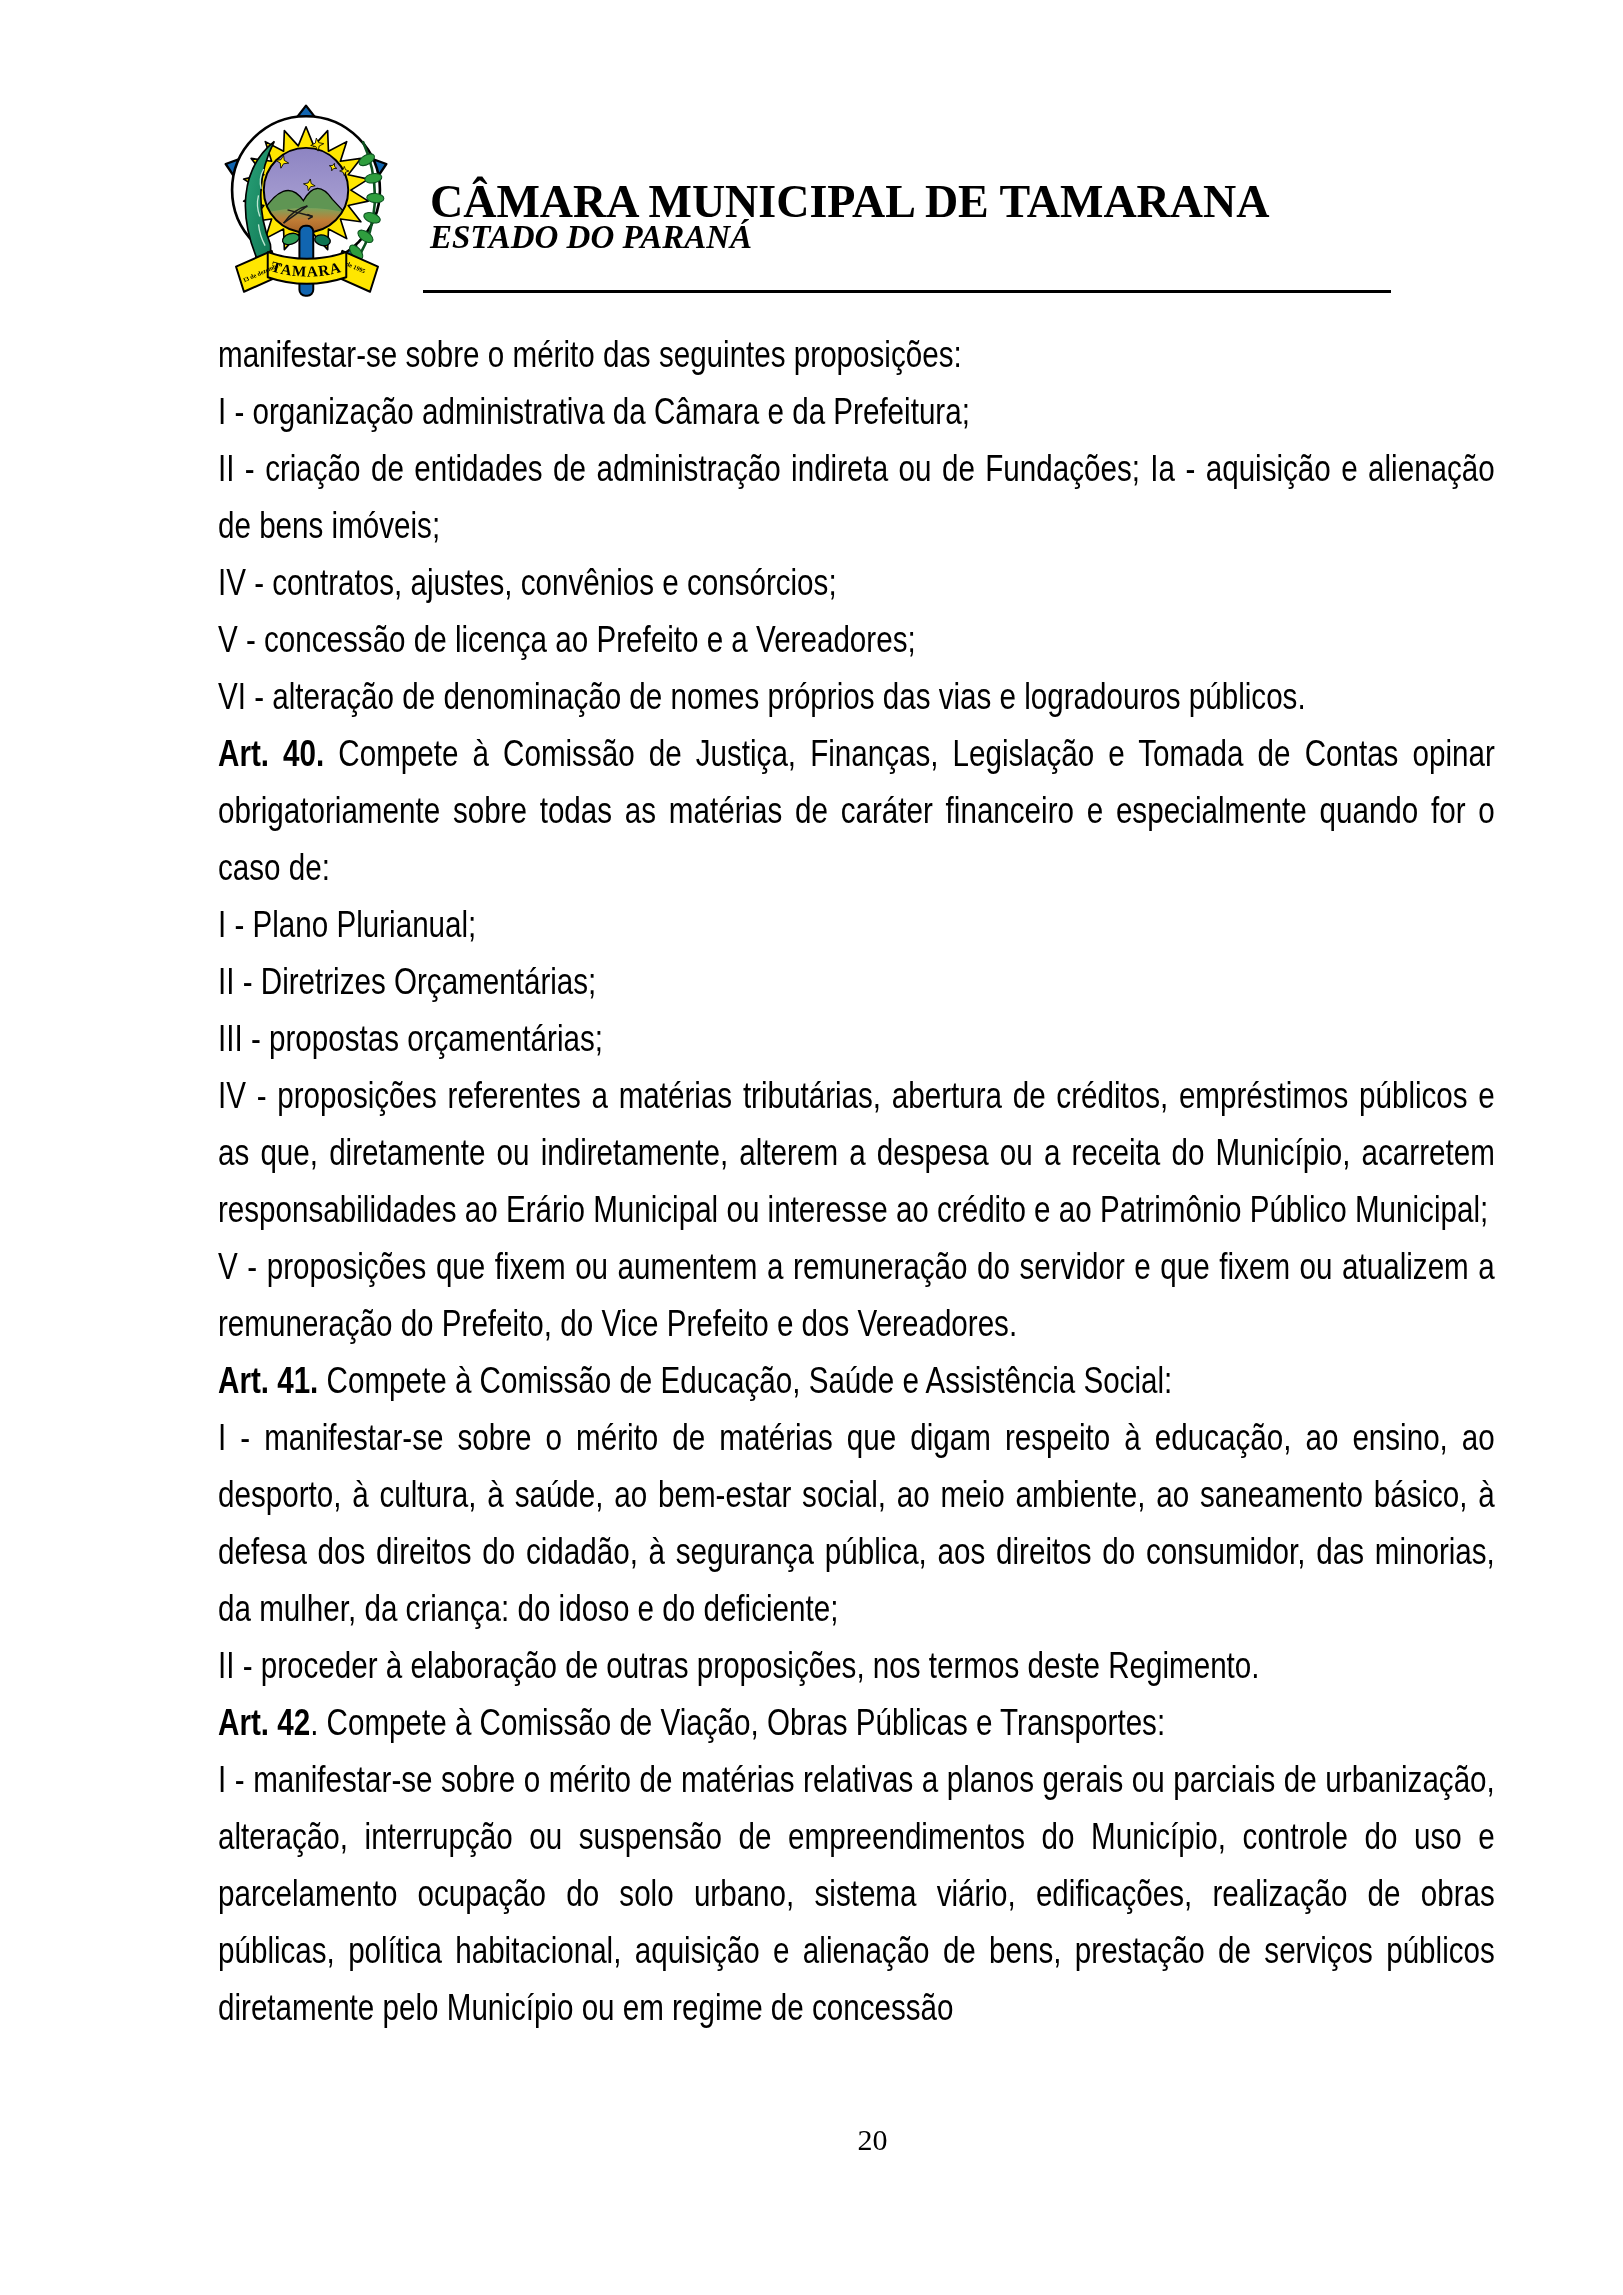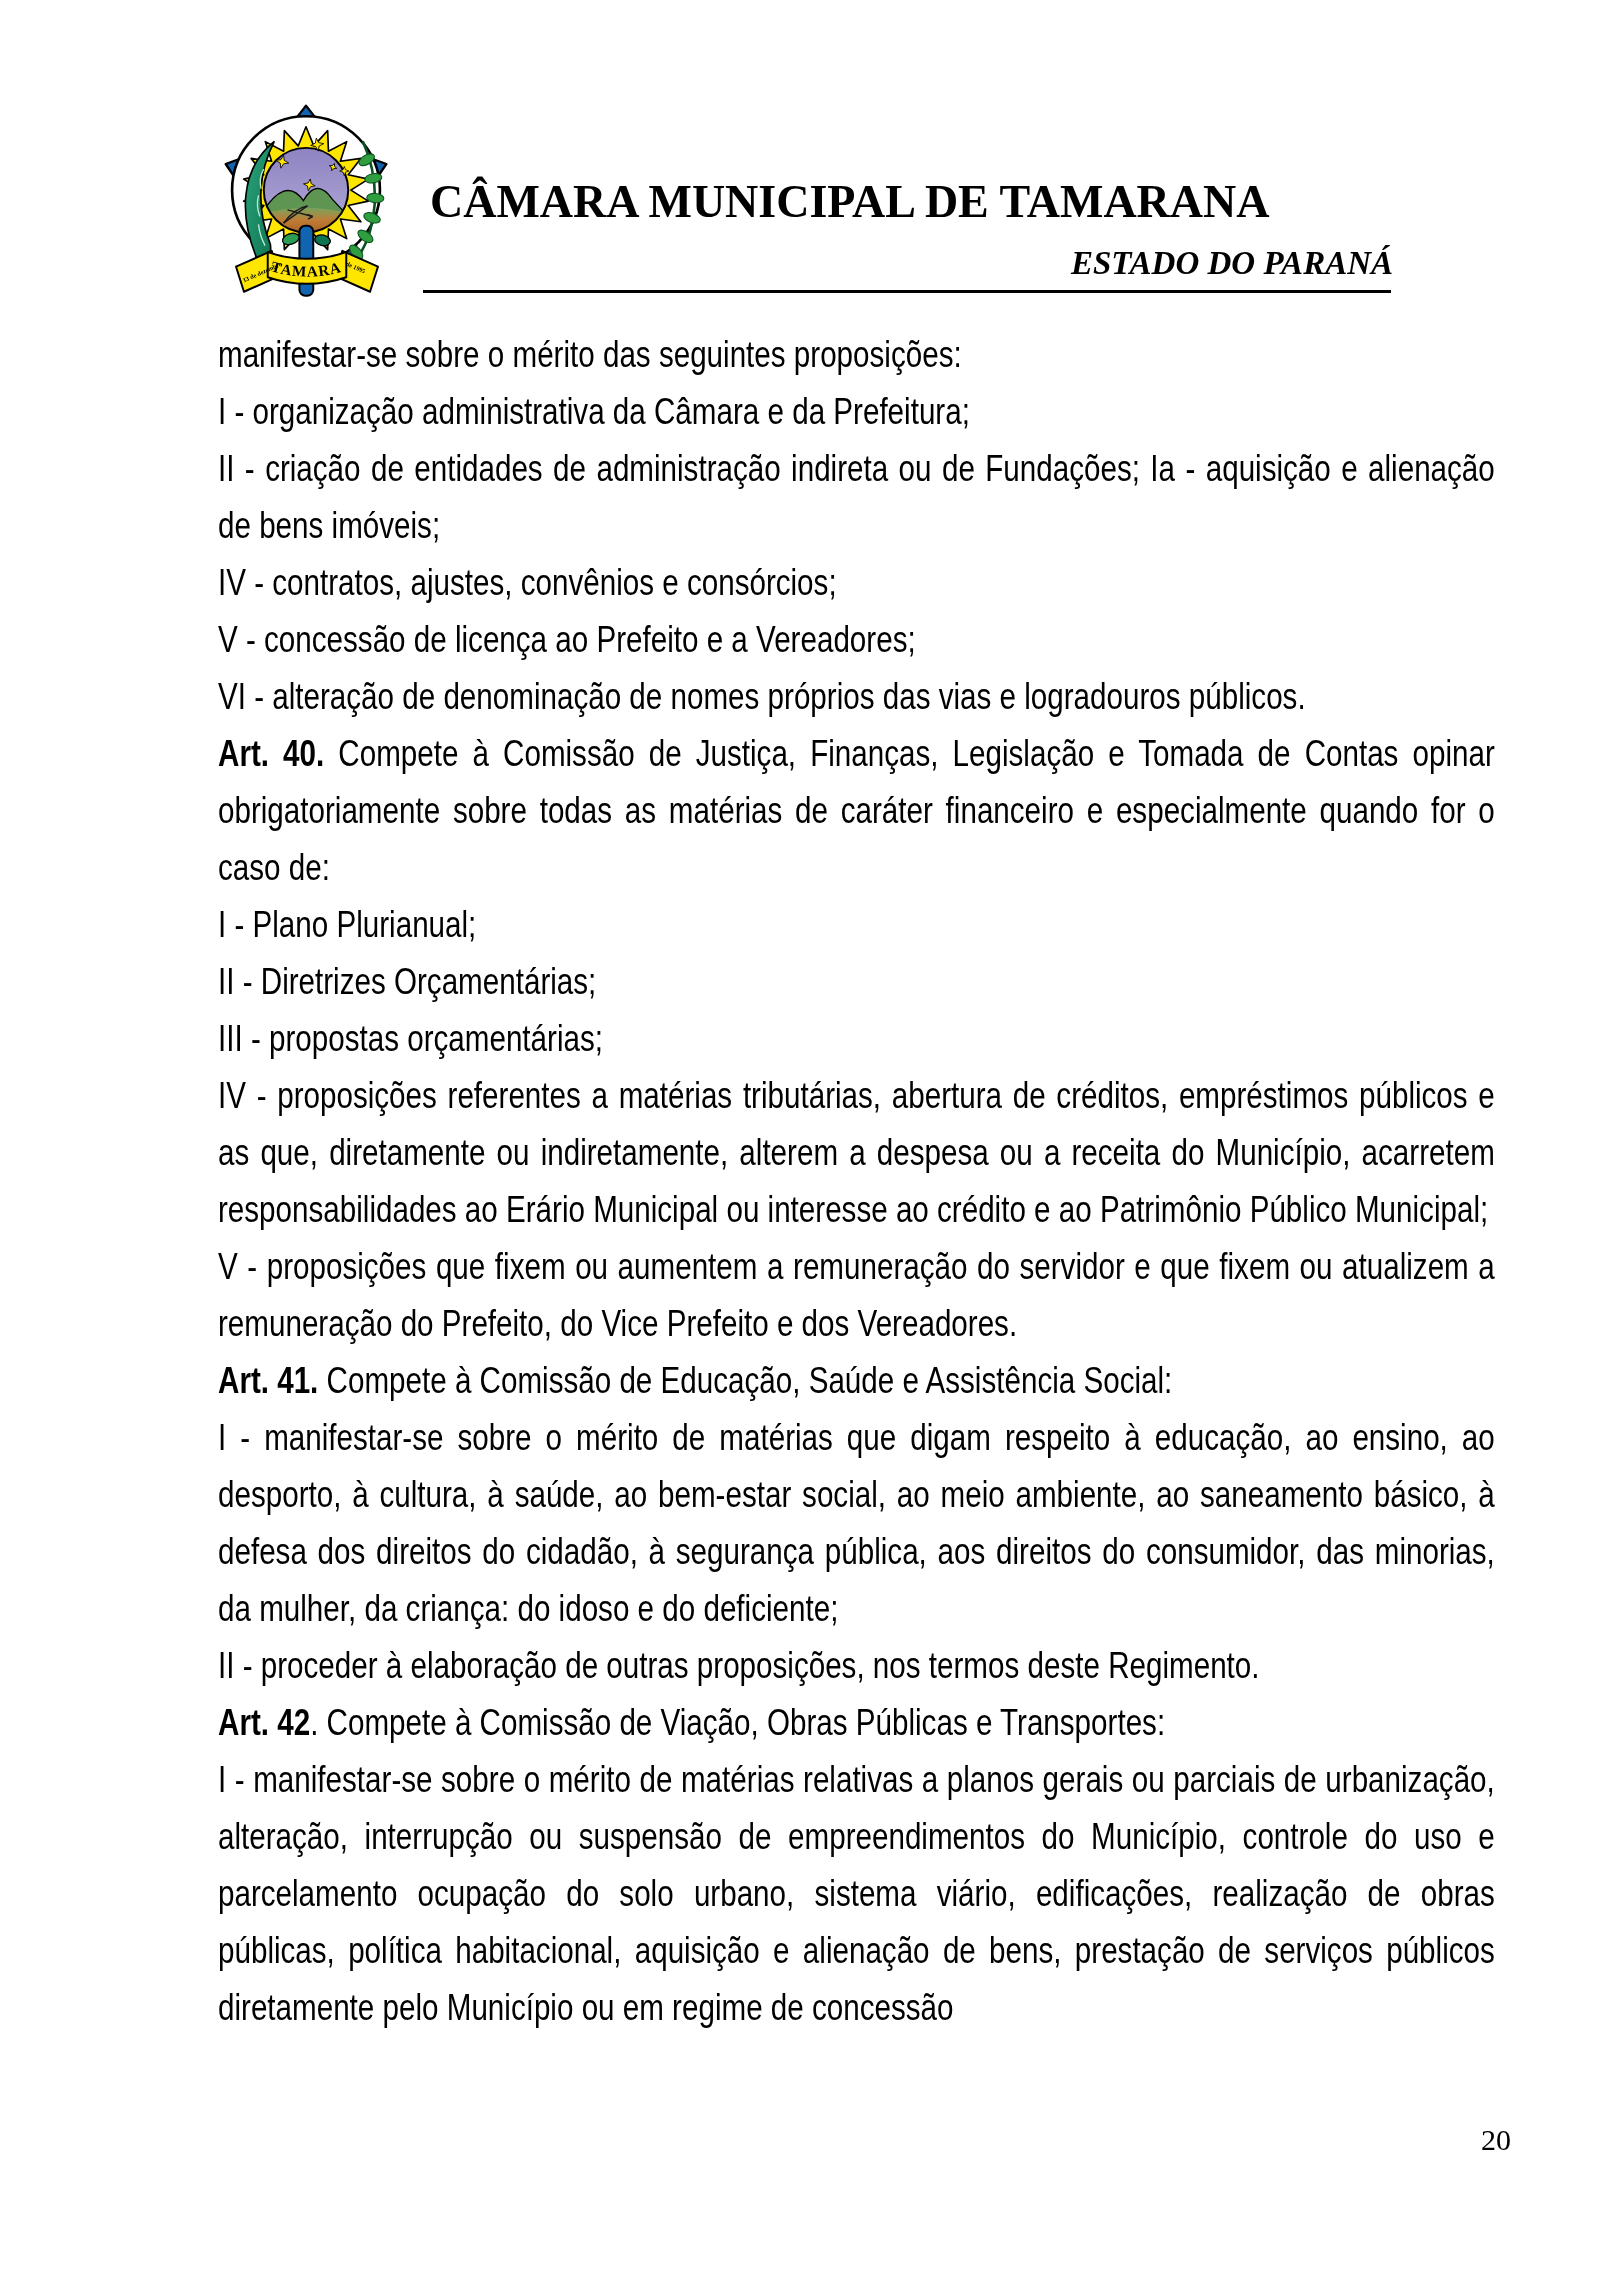--- a/index.html
+++ b/index.html
@@ -29,23 +29,23 @@
     font-family: "Liberation Serif", serif;
     font-weight: bold;
     font-size: 46px;
     line-height: 51px;
     letter-spacing: 0px;
     white-space: nowrap;
   }
   .header-subtitle {
     position: absolute;
     left: 430px;
-    top: 245px;
+    top: 219px;
     width: 963px;
-    text-align: right;
+    text-align: left;
     font-family: "Liberation Serif", serif;
     font-weight: bold;
     font-style: italic;
     font-size: 33px;
     line-height: 37px;
     white-space: nowrap;
   }
   .header-rule {
     position: absolute;
     left: 423px;
@@ -74,21 +74,21 @@
     text-align: justify;
   }
   .content-inner b { font-weight: bold; }
 
   
   .page-number {
     position: absolute;
     left: 234px;
     top: 2123px;
     width: 1277px;
-    text-align: right;
+    text-align: center;
     font-family: "Liberation Serif", serif;
     font-size: 30px;
   }
 </style>
 </head>
 <body>
 
 <div class="page">
 
   <div>

